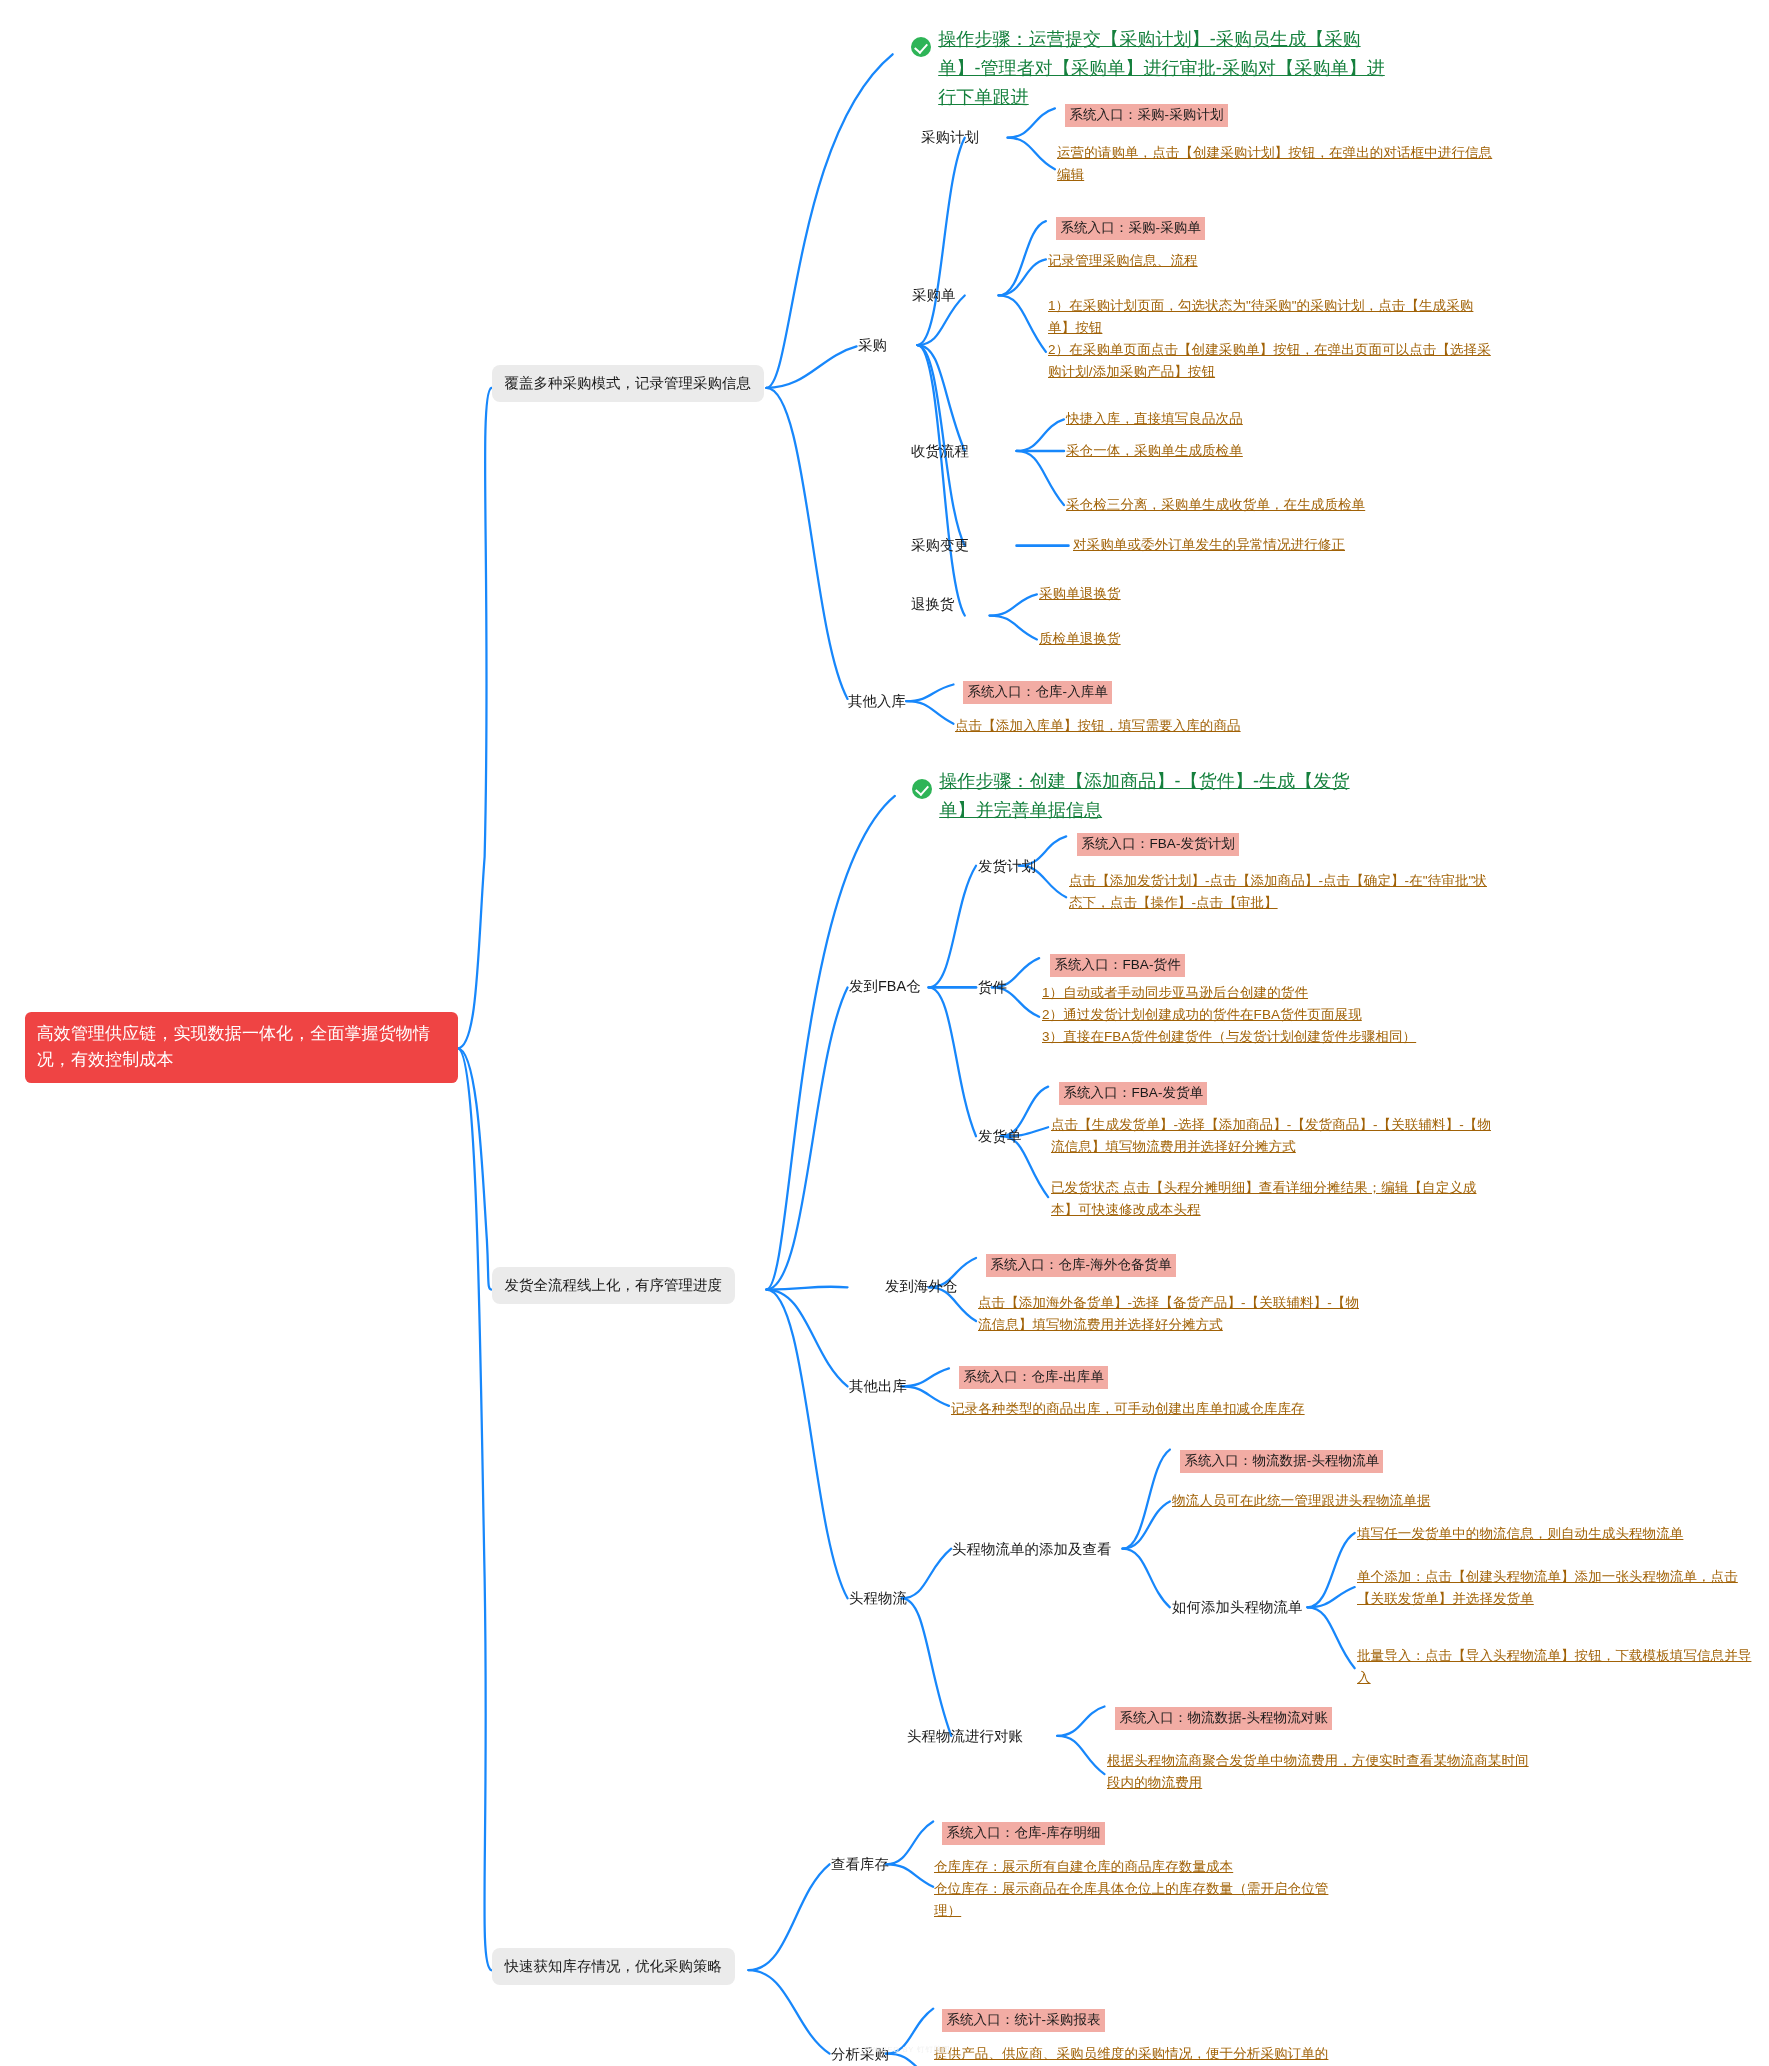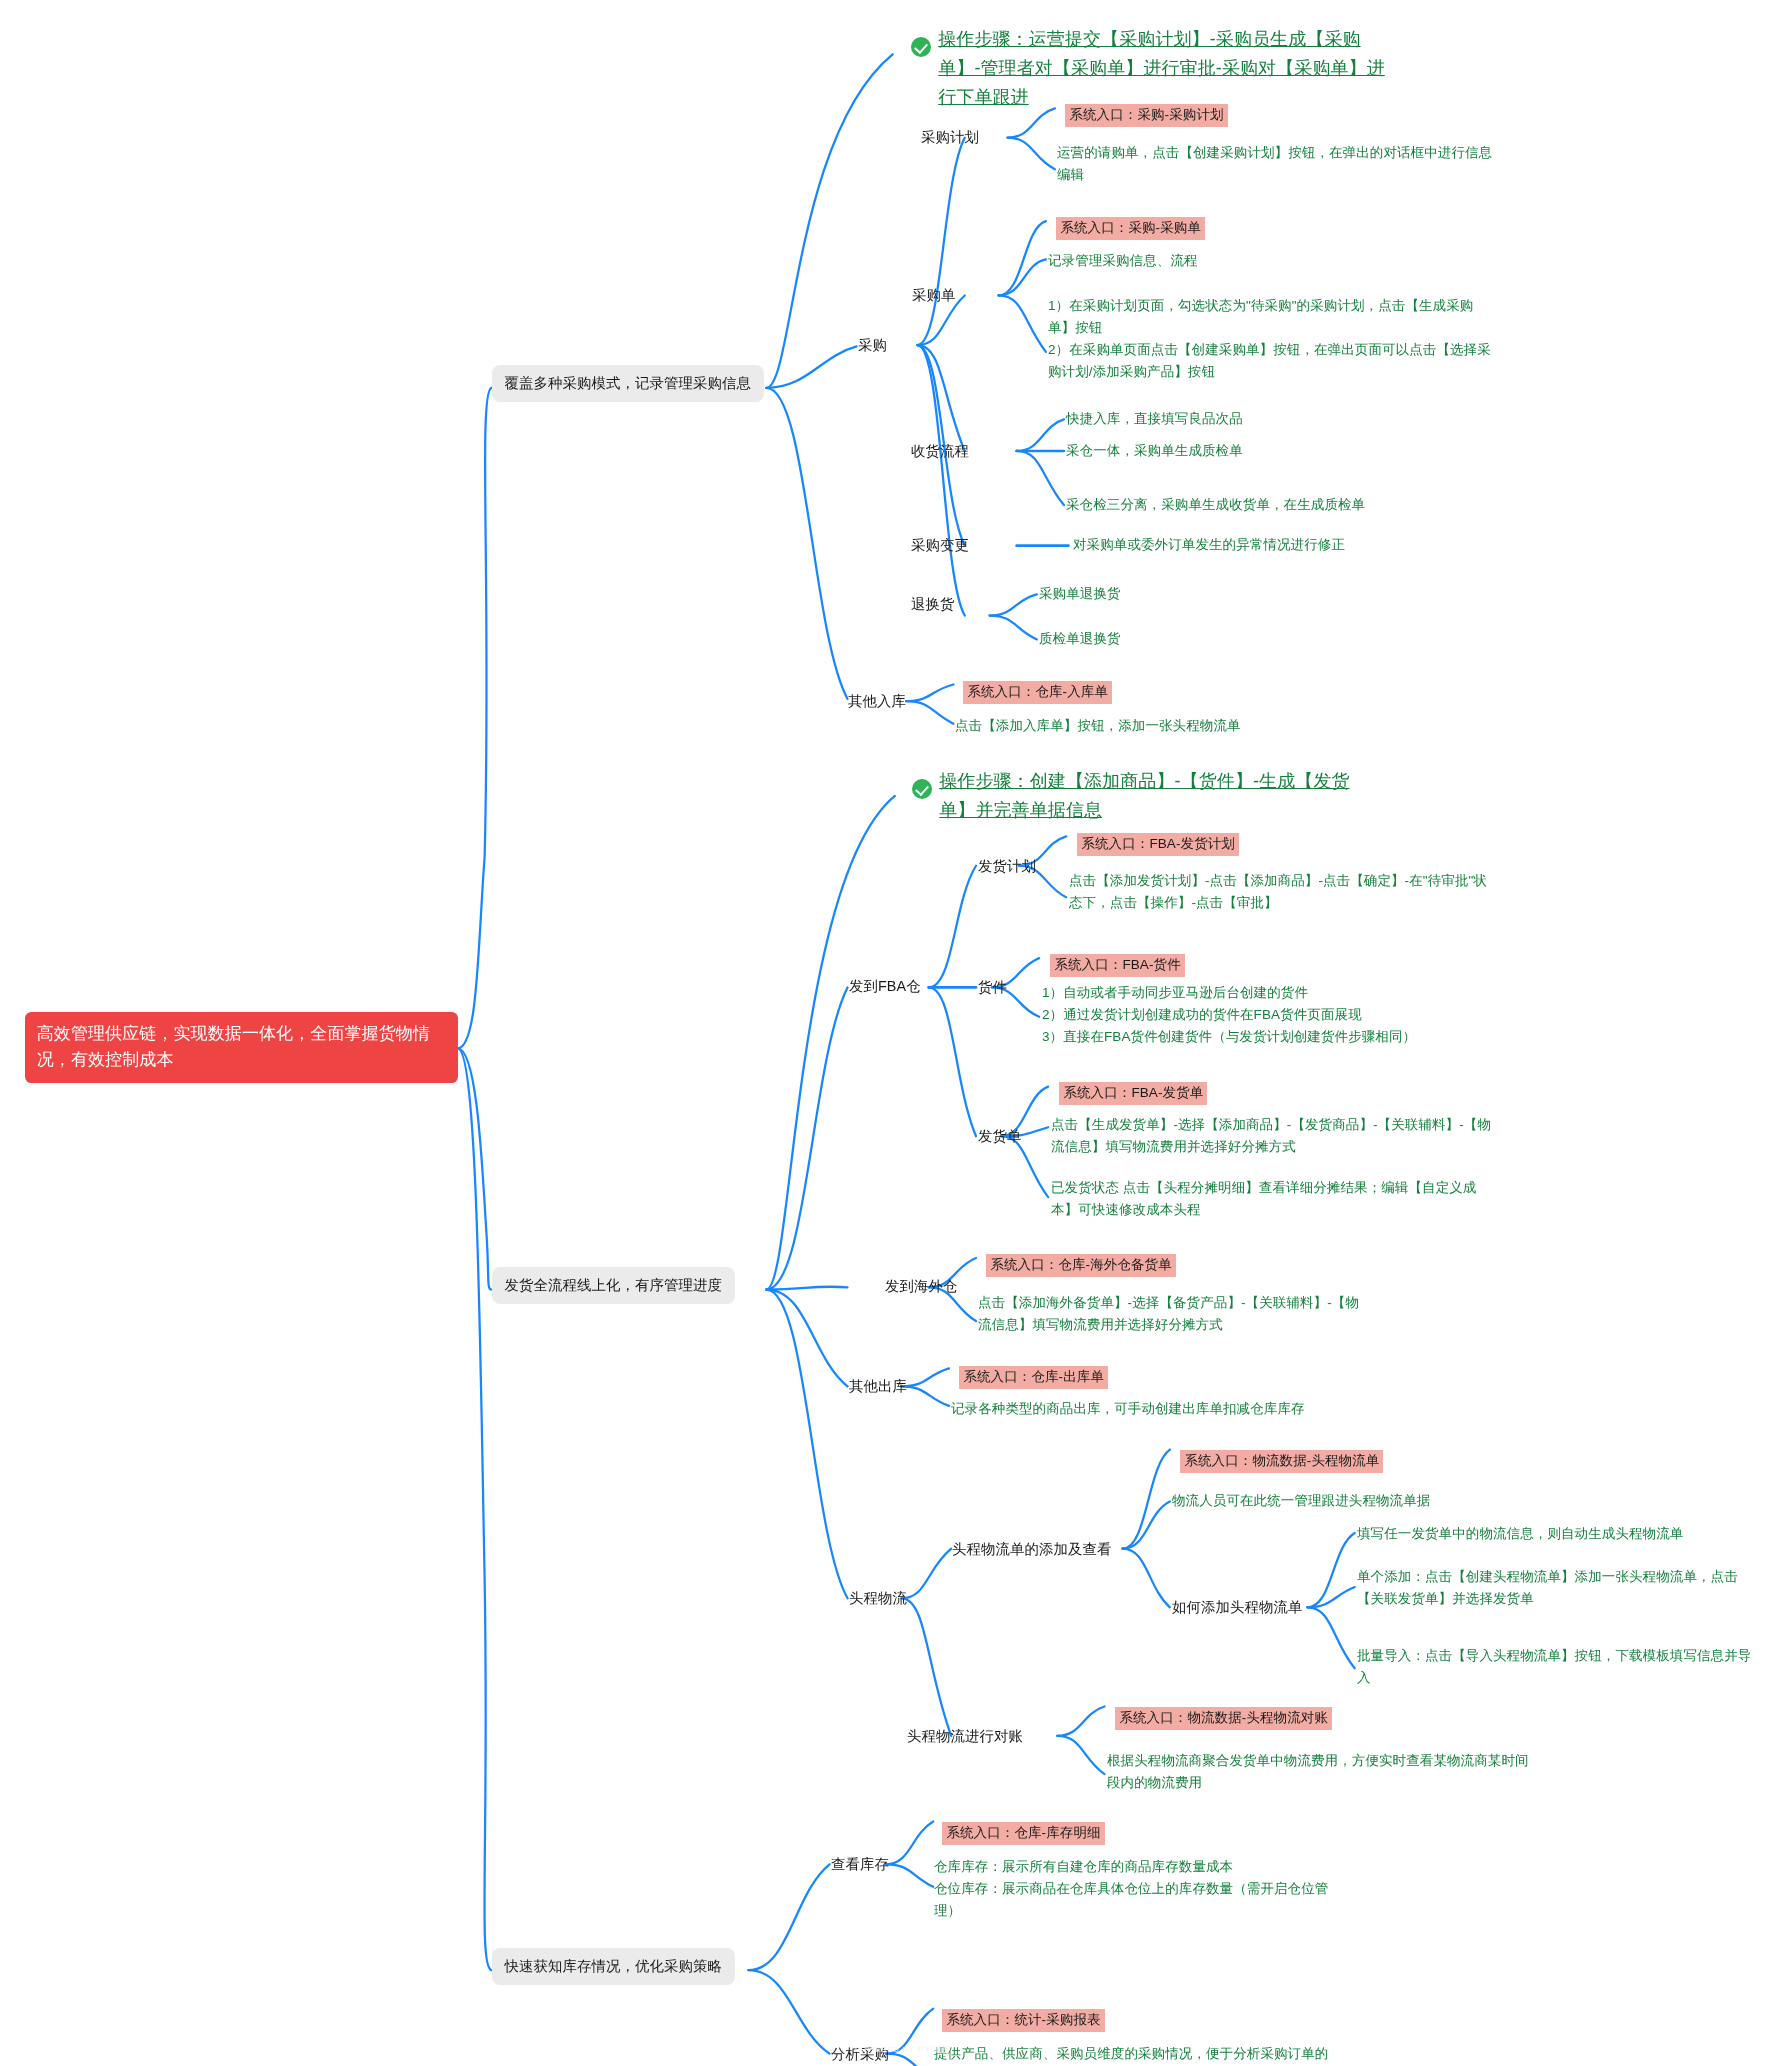--- a/index.html
+++ b/index.html
@@ -50,22 +50,23 @@
   }
   
   .topic {
     font-size: 14.4px;
     color: #1a1a1a;
     white-space: nowrap;
   }
   
   .leaf {
     font-size: 13.5px;
-    color: #15803d;
+    color: #a16207;
     line-height: 1.62;
+    text-decoration: underline;
   }
   
   .entry {
     font-size: 13.5px;
     color: #1a1a1a;
     background: #f2aca4;
     padding: 2.3px 4px 3.2px 4px;
     display: inline-block;
     line-height: 1.35;
     white-space: nowrap;
@@ -237,21 +238,21 @@
   <div class="node leaf" style="left:1073px; top:534px;">对采购单或委外订单发生的异常情况进行修正</div>
 
   <div class="node topic" style="left:911px; top:595px; width:59px; line-height:1.35;">退换货</div>
   <div class="node leaf" style="left:1039px; top:583px;">采购单退换货</div>
   <div class="node leaf" style="left:1039px; top:628px;">质检单退换货</div>
 
   <div class="node topic" style="left:848px; top:690px;">其他入库</div>
   <div class="node" style="left:955px; top:669px;">
     <span class="entry">系统入口：仓库-入库单</span>
   </div>
-  <div class="node leaf" style="left:955px; top:715px;">点击【添加入库单】按钮，添加一张头程物流单</div>
+  <div class="node leaf" style="left:955px; top:715px;">点击【添加入库单】按钮，填写需要入库的商品</div>
 
   <div class="node branch" style="left:492px; top:1267px;">发货全流程线上化，有序管理进度</div>
 
   <div class="node note-row" style="left:912px; top:767px; width:451px;">
     <div class="check-badge"></div>
     <div class="note-text">操作步骤：创建【添加商品】-【货件】-生成【发货单】并完善单据信息</div>
   </div>
 
   <div class="node topic" style="left:849px; top:975px;">发到FBA仓</div>
 

